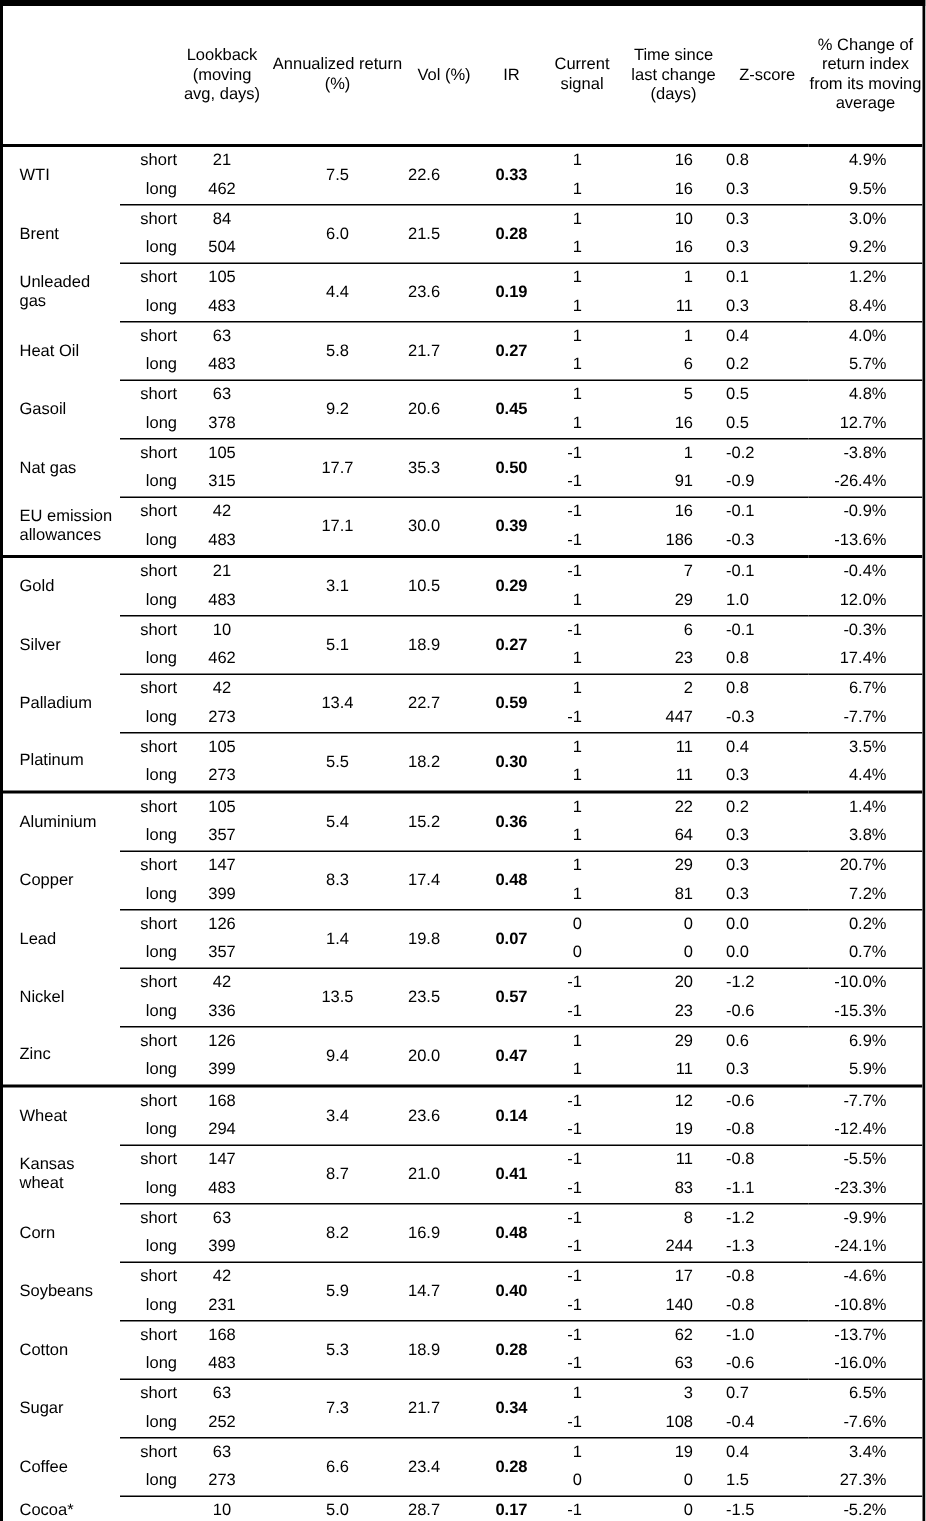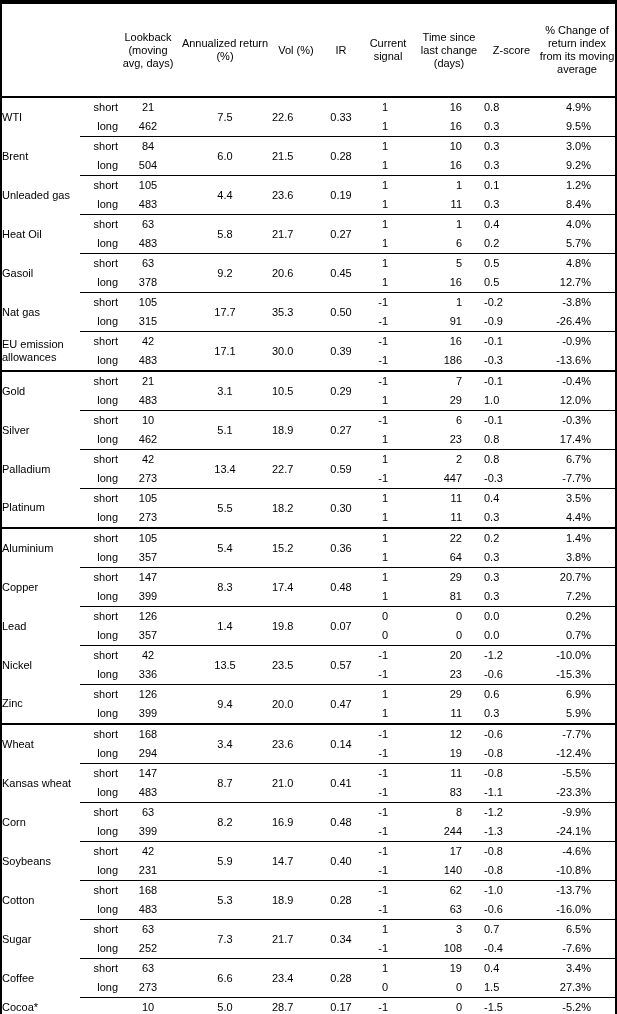--- a/index.html
+++ b/index.html
@@ -30,26 +30,26 @@
     vertical-align:middle;
     overflow:hidden;
   }
   thead th {
     font-weight:normal;
     height:92px;
     text-align:center;
     border-bottom:2px solid #000;
   }
   tbody td { height:19px; }
-  .c-name { text-align:left; padding-left:0; }
+  .c-name { text-align:left; padding-left:11px; }
   .c-leg  { text-align:right; padding-left:6px; }
   .c-look { text-align:center; }
   .c-ann  { text-align:center; }
   .c-vol  { text-align:left; }
-  .c-ir   { text-align:center; }
+  .c-ir   { text-align:center;font-weight:bold; }
   .c-sig  { text-align:right; padding-right:26px; }
   .c-time { text-align:right; padding-right:22px; }
   .c-z    { text-align:left; padding-right:25px; }
   .c-pct  { text-align:right; padding-right:24px; }
   
   tbody.block tr.first td { border-top:1px solid #000; }
   tbody.block tr.first td.c-name { border-top:none; }
   
   tbody.section tr.first td, tbody.section tr.first td.c-name { border-top:2.5px solid #000; }
 </style>

